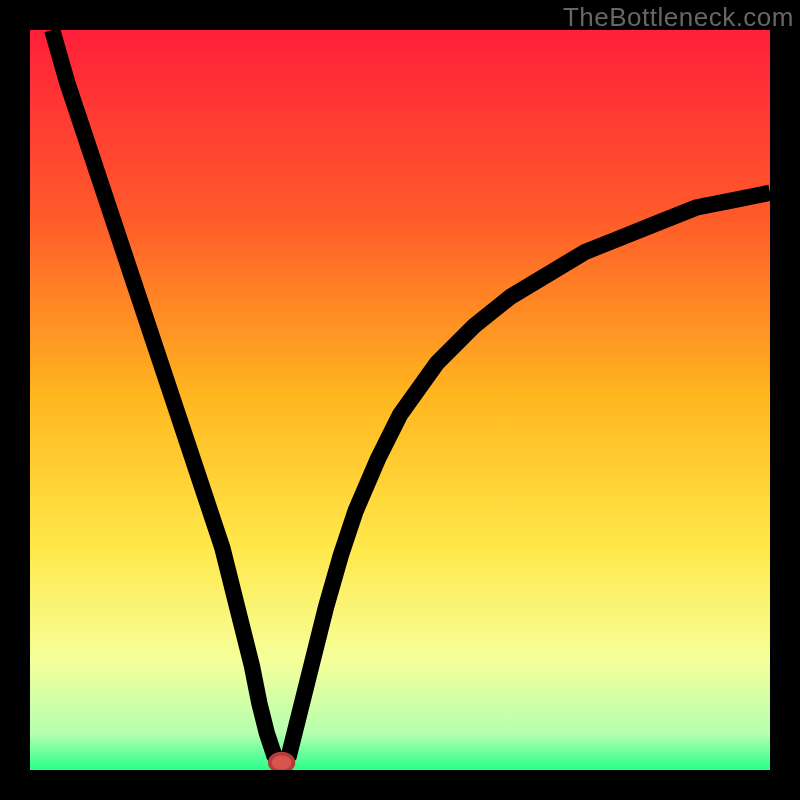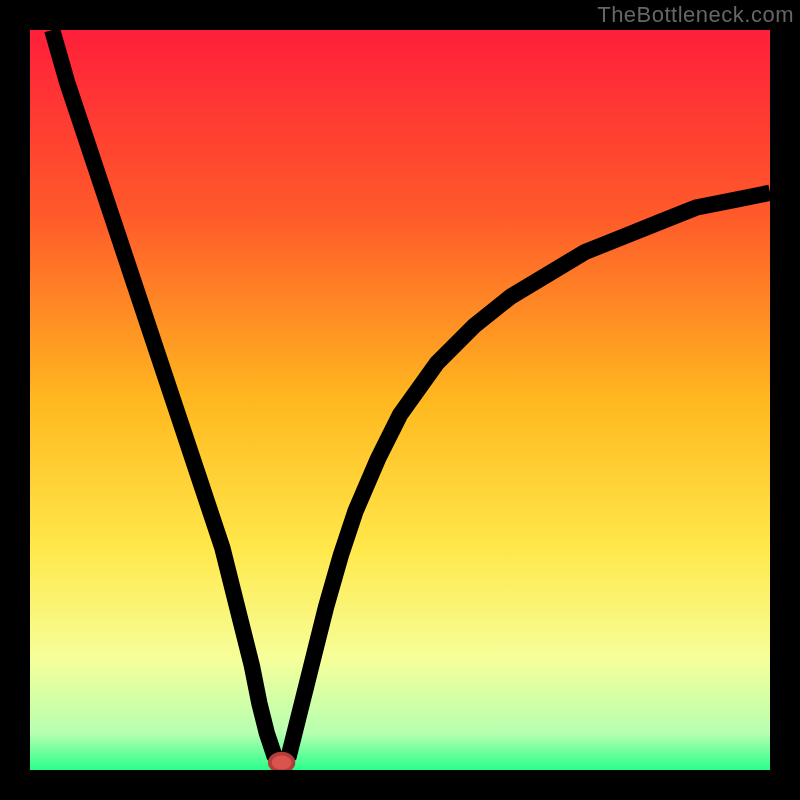--- a/index.html
+++ b/index.html
@@ -15,21 +15,21 @@
     position: relative;
     width: 800px;
     height: 800px;
     background: #000;
   }
   .watermark {
     position: absolute;
     top: 2px;
     right: 6px;
     color: #666;
-    font-size: 22px;
+    font-size: 26px;
     font-weight: 500;
     letter-spacing: 0.5px;
     user-select: none;
   }
   .plot-area {
     position: absolute;
     left: 30px;
     top: 30px;
     width: 740px;
     height: 740px;

